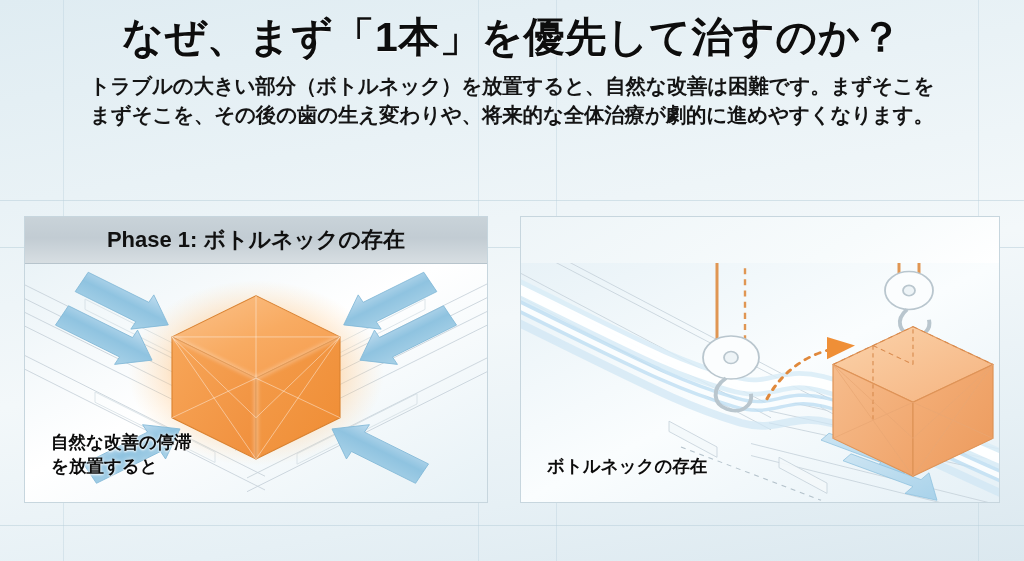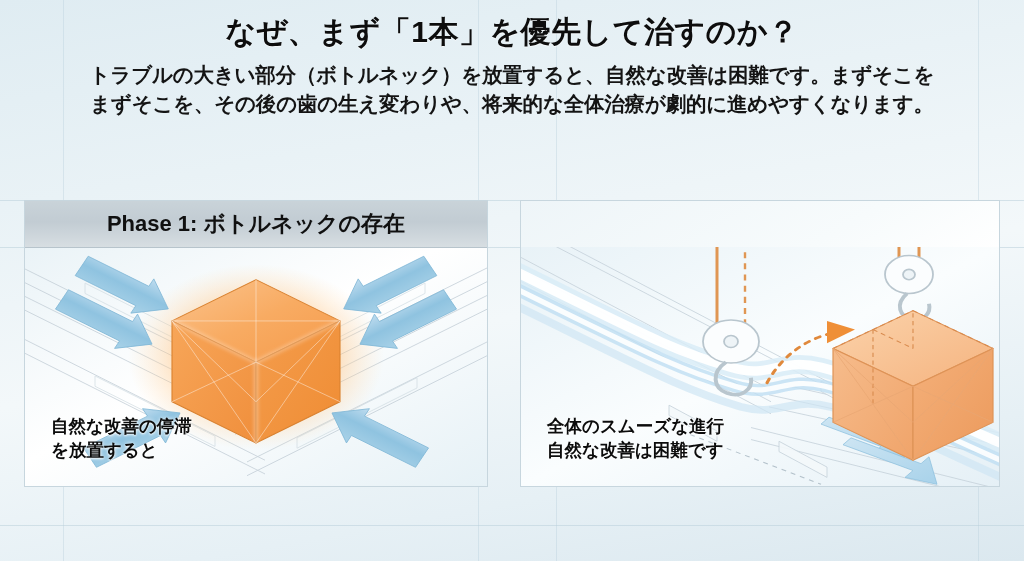--- a/index.html
+++ b/index.html
@@ -13,33 +13,33 @@
     background:linear-gradient(170deg,#dfecf2 0%,#e9f2f6 28%,#f3f8fa 55%,#e6f0f5 80%,#dbe8ef 100%);
   }
   
   .guide{position:absolute;background:#b9cfdb;opacity:.55;pointer-events:none;}
   .guide.h{height:1px;left:0;right:0;}
   .guide.v{width:1px;top:0;bottom:0;}
 
   
   .headwrap{position:absolute;left:0;top:0;width:1024px;text-align:center;z-index:6;}
   .title{
-    font-size:30px;font-weight:bold;color:#0d0d0d;letter-spacing:.5px;
+    font-size:41px;font-weight:bold;color:#0d0d0d;letter-spacing:.5px;
     margin-top:16px;line-height:1.05;white-space:nowrap;
     text-shadow:0 1px 0 rgba(255,255,255,.6);
   }
   .subtitle{
     font-size:20.5px;font-weight:bold;color:#141414;line-height:1.42;
     margin-top:12px;letter-spacing:-.2px;
   }
   .subtitle span{display:block;white-space:nowrap;}
 
   
   .panel{
-    position:absolute;top:200px;height:287px;
+    position:absolute;top:216px;height:287px;
     border:1px solid #c7d6de;
     background:linear-gradient(150deg,#eef5f8 0%,#f7fbfc 38%,#ffffff 58%,#eaf3f7 100%);
     overflow:hidden;box-sizing:border-box;
   }
   #panel1{left:24px;width:464px;}
   #panel2{left:520px;width:480px;}
   .panel-head{
     position:relative;height:46px;line-height:46px;text-align:center;
     background:linear-gradient(180deg,#c9d3d9 0%,#c2ccd3 45%,#d7dee2 100%);
     border-bottom:1px solid #b7c4cc;
@@ -287,18 +287,17 @@
             <line x1="472" y1="118" x2="392" y2="248"></line>
             <line x1="312" y1="204" x2="392" y2="162"></line>
             <line x1="472" y1="204" x2="392" y2="162"></line>
             <line x1="312" y1="118" x2="392" y2="204"></line>
             <line x1="472" y1="118" x2="392" y2="204"></line>
           </g>
         </g>
       </svg>
     </div>
     <div class="caption">
-      <span>全体のスムーズな進行</span>
-      <span>自然な改善は困難です</span>
+      <span>ボトルネックの存在</span>
     </div>
   </div>
 
 </div>
 
 </body></html>

